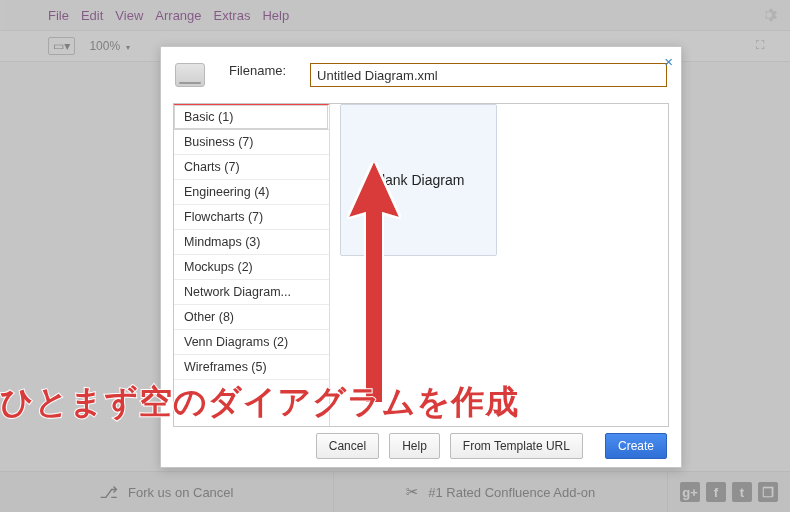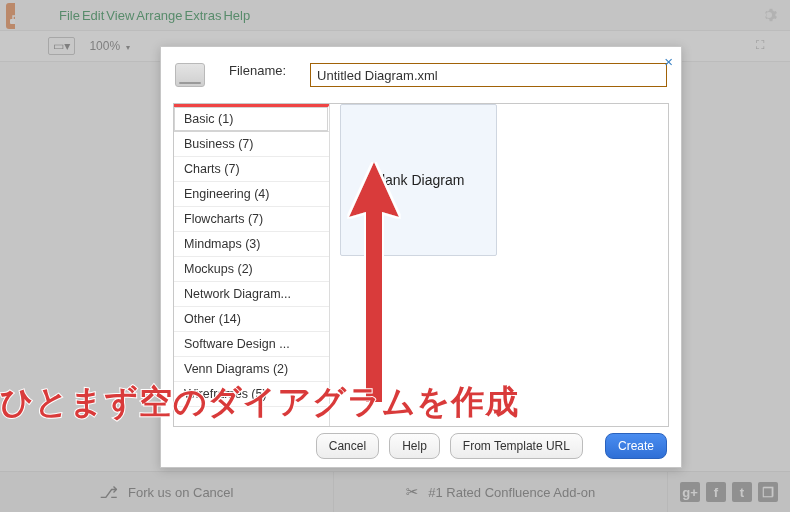--- a/index.html
+++ b/index.html
@@ -13,29 +13,29 @@
   }
   .app {
     position: relative;
     width: 790px;
     height: 512px;
     background: #f8f8f8;
   }
   
   .menubar {
     position: absolute;
-    top: 0; left: 15px; right: 0;
+    top: 0; left: 4px; right: 0;
     height: 30px;
     background: #f7f7f7;
     display: flex;
     align-items: center;
     padding-left: 44px;
     font-size: 13px;
-    color: #15803d;
-    gap: 2px;
+    color: #701a75;
+    gap: 12px;
   }
   .logo-tile {
     position: absolute;
     left: 6px; top: 3px;
     width: 26px; height: 26px;
     border-radius: 3px;
     background: #e37b3c;
   }
   .logo-tile svg { width: 26px; height: 26px; }
   .toolbar {
@@ -184,21 +184,21 @@
     overflow: hidden;
     cursor: pointer;
   }
   .cat-list .item.selected {
     background: #ffffff;
     font-weight: normal;
     box-shadow: 2px 0 0 #fff, 0 0 0 1px #d4d4d4 inset;
     border-right: 2px solid #fff;
     position: relative;
     z-index: 2;
-    border-top: 3px solid #ef4444;
+    border-top: 1px solid #ef4444;
     border-bottom: 1px solid #d4d4d4;
     margin-right: -1px;
   }
   .tmpl-pane {
     flex: 1;
     position: relative;
     background: #ffffff;
   }
   .tmpl-card {
     position: absolute;
@@ -220,21 +220,21 @@
     right: 14px; bottom: 8px;
     display: flex;
     gap: 10px;
   }
   .dialog-buttons .btn {
     font-size: 12px;
     padding: 5px 12px;
     border: 1px solid #bcbcbc;
     background: linear-gradient(#fcfcfc,#ededed);
     color: #333;
-    border-radius: 8px;
+    border-radius: 2px;
     cursor: pointer;
   }
   .dialog-buttons .btn.primary {
     background: linear-gradient(#4a8df0,#2f6fd6);
     border-color: #2a62bd;
     color: #fff;
     margin-left: 12px;
   }
 
   
@@ -328,22 +328,21 @@
     <div class="dialog-body">
       <div class="cat-list">
         <div class="item selected">Basic (1)</div>
         <div class="item">Business (7)</div>
         <div class="item">Charts (7)</div>
         <div class="item">Engineering (4)</div>
         <div class="item">Flowcharts (7)</div>
         <div class="item">Mindmaps (3)</div>
         <div class="item">Mockups (2)</div>
         <div class="item">Network Diagram...</div>
-        <div class="item">Other (14)</div>
-        <div class="item">Software Design ...</div>
+        <div class="item">Other (8)</div>
         <div class="item">Venn Diagrams (2)</div>
         <div class="item">Wireframes (5)</div>
       </div>
       <div class="tmpl-pane">
         <div class="tmpl-card">Blank Diagram</div>
       </div>
     </div>
 
     <div class="dialog-buttons">
       <button class="btn">Cancel</button>

